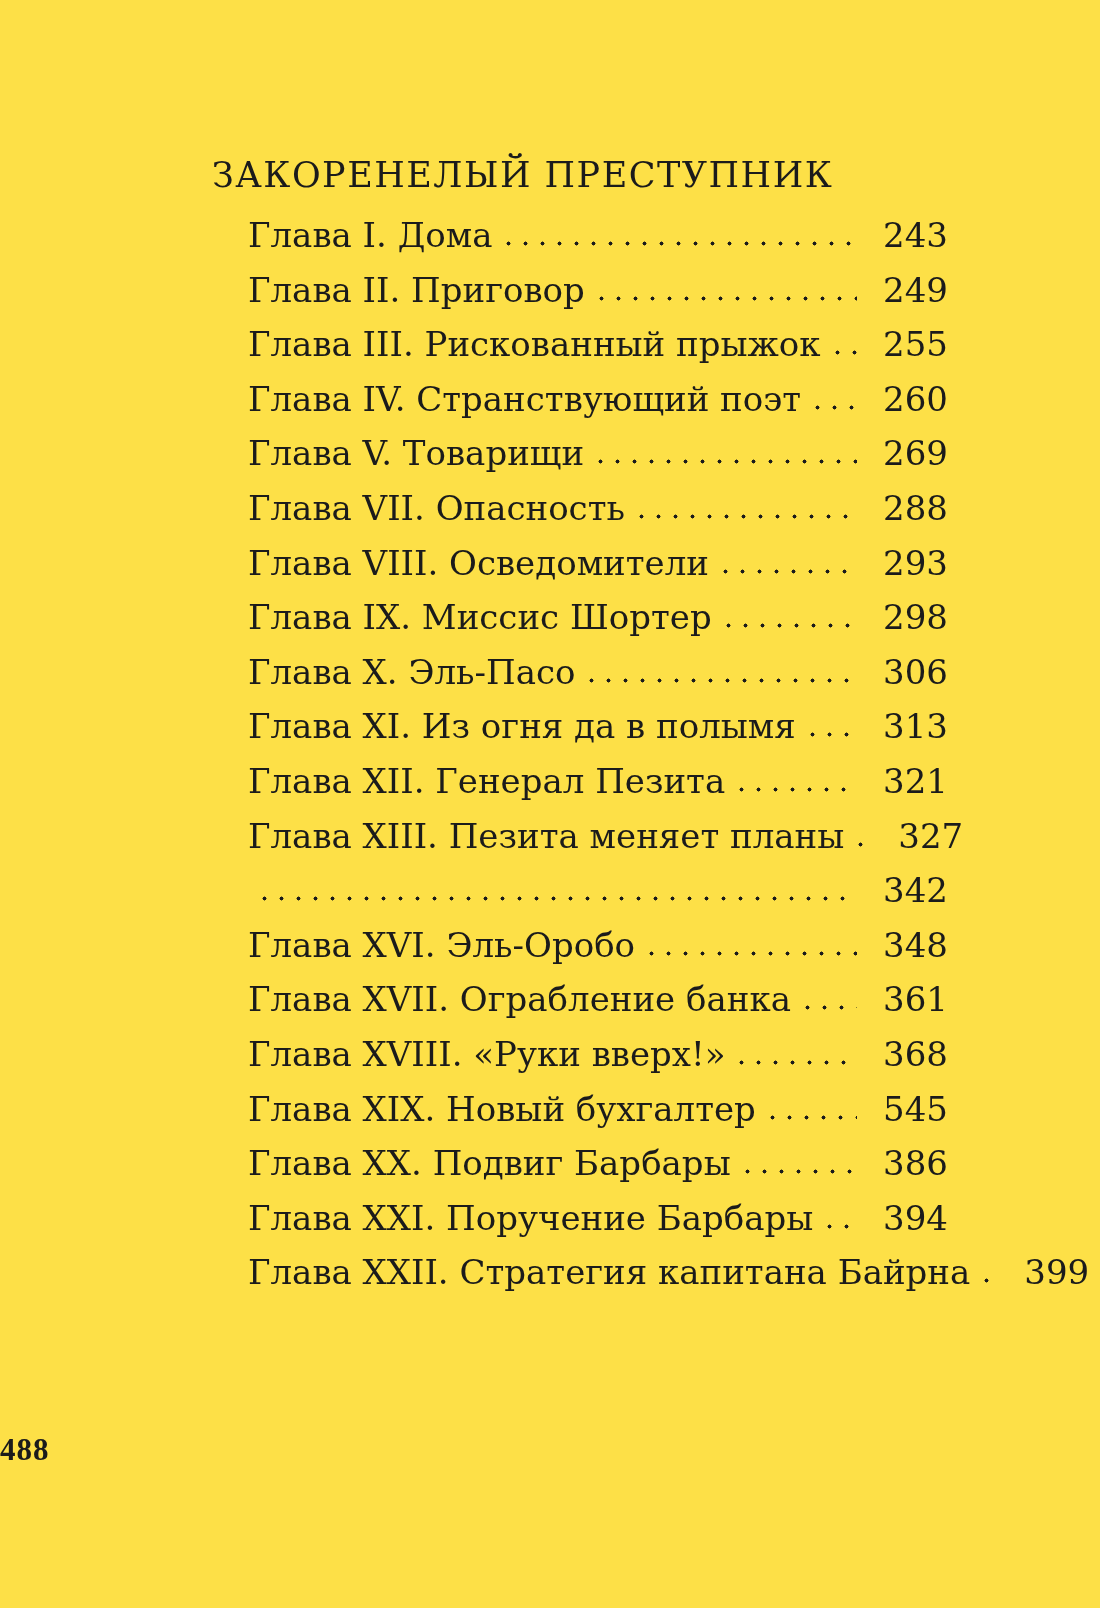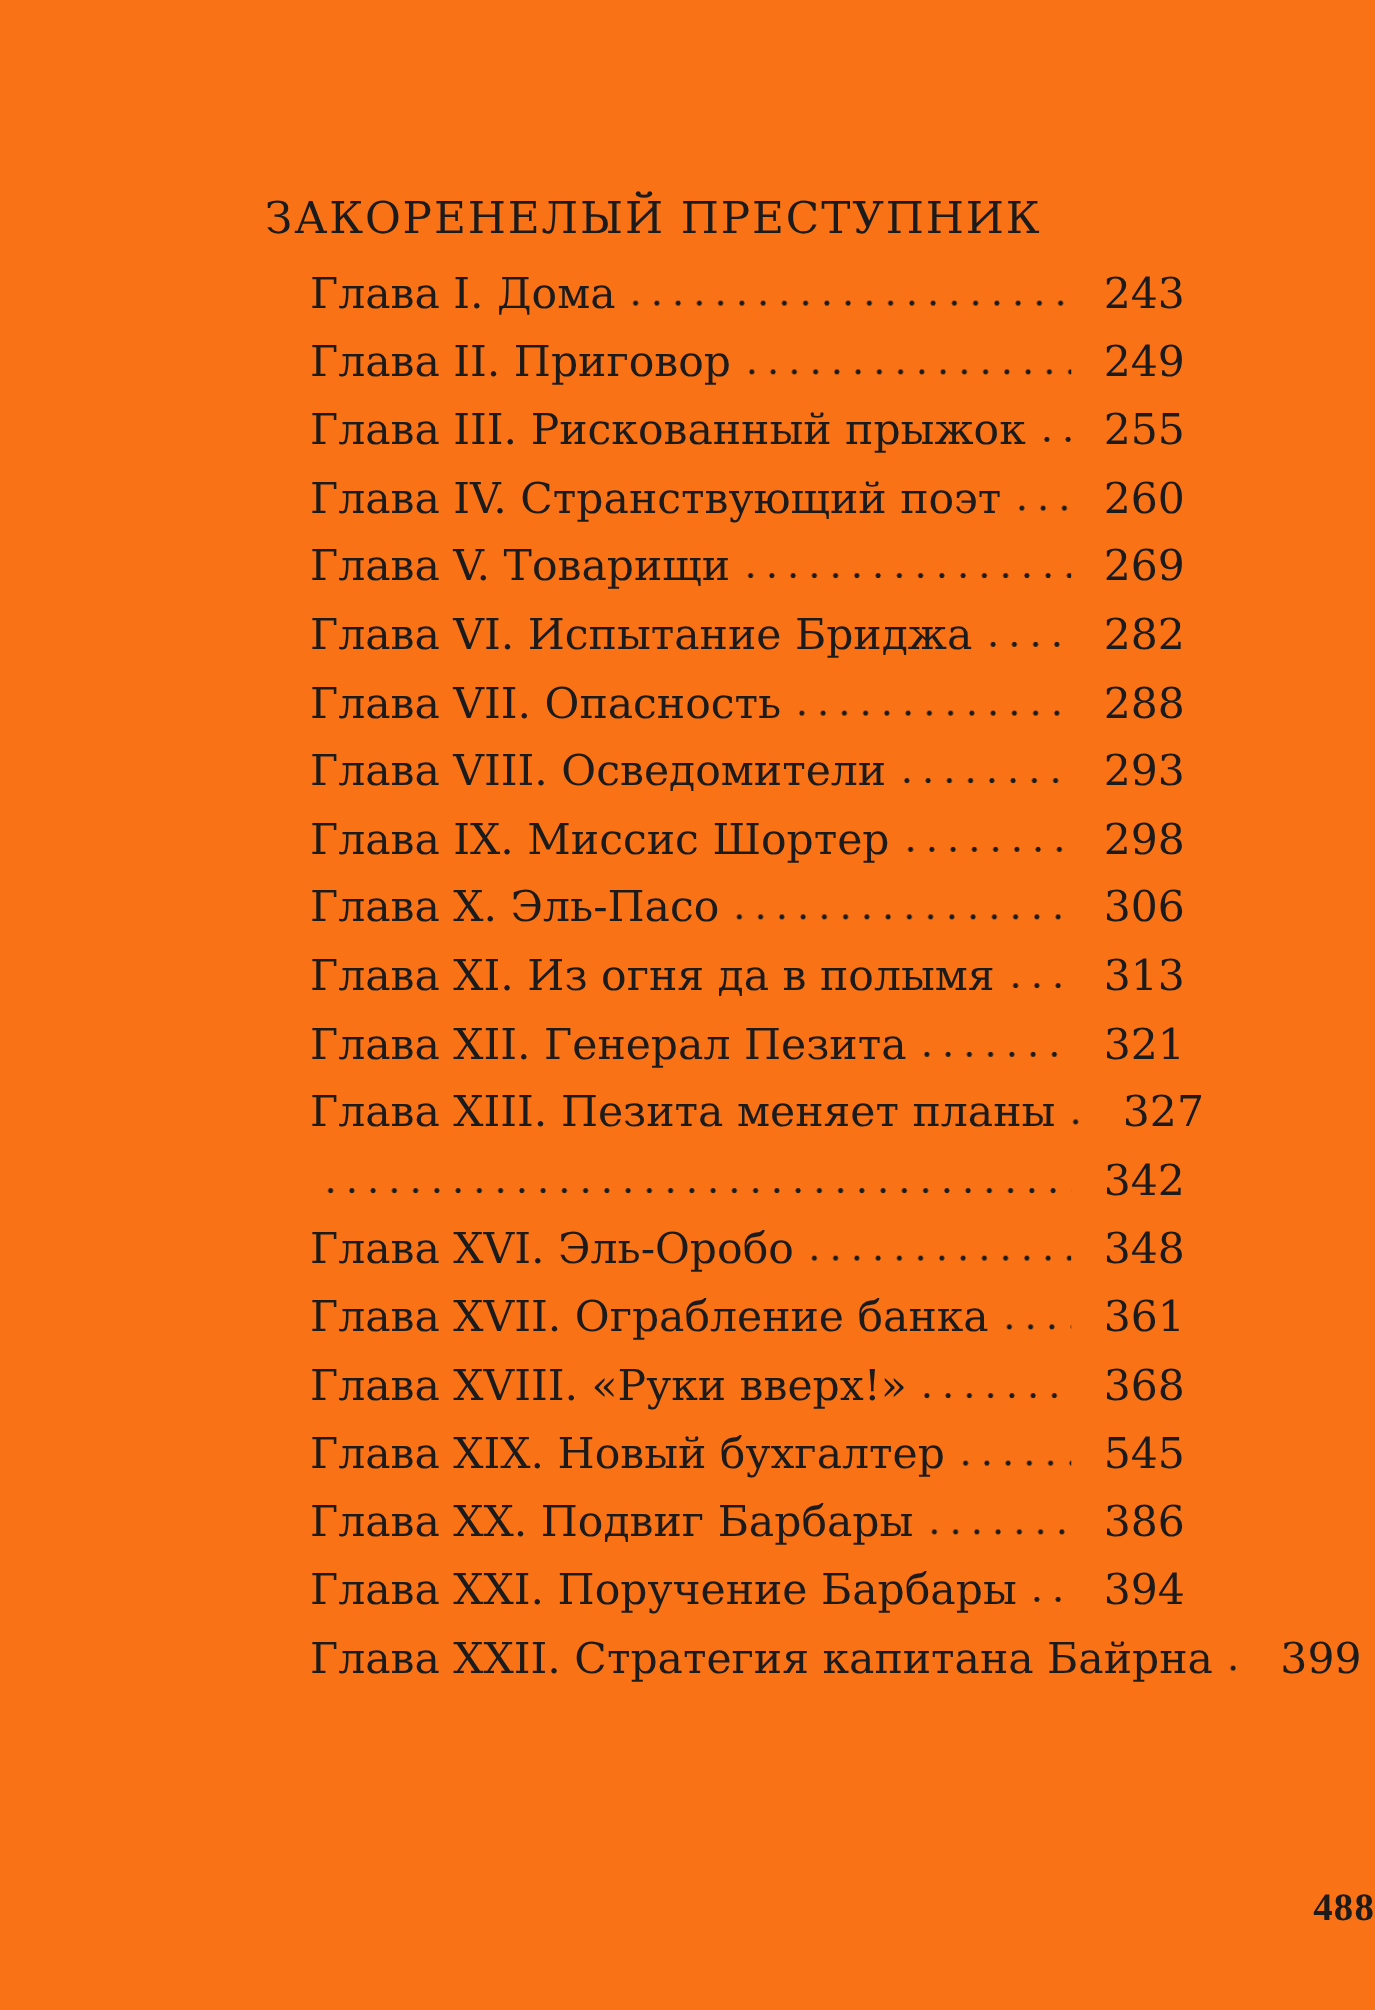--- a/index.html
+++ b/index.html
@@ -4,21 +4,21 @@
 <style>
   html, body {
     margin: 0;
     padding: 0;
     background: #ffffff;
   }
   .page {
     position: relative;
     width: 1100px;
     height: 1608px;
-    background: #f97316;
+    background: #fde047;
     color: #1b1b1b;
     font-family: "DejaVu Serif", "Liberation Serif", serif;
     box-sizing: border-box;
     padding: 152px 155px 0 212px;
     overflow: hidden;
   }
   .section-title {
     font-size: 35px;
     font-weight: normal;
     letter-spacing: 1.5px;
@@ -51,23 +51,23 @@
   }
   .toc-page {
     width: 62px;
     text-align: right;
     flex: 0 0 auto;
     margin-left: 12px;
   }
   .footer {
     position: absolute;
     left: 0;
-    top: 1508px;
+    top: 1432px;
     width: 1100px;
-    text-align: right;
+    text-align: left;
   }
   .folio {
     font-family: "Liberation Serif", "DejaVu Serif", serif;
     font-weight: bold;
     font-size: 31px;
     letter-spacing: 1px;
   }
 </style>
 </head>
 <body>
@@ -93,25 +93,20 @@
       </div>
       <div class="toc-row">
         <span class="toc-label">Глава IV. Странствующий поэт</span>
         <span class="toc-dots"></span>
         <span class="toc-page">260</span>
       </div>
       <div class="toc-row">
         <span class="toc-label">Глава V. Товарищи</span>
         <span class="toc-dots"></span>
         <span class="toc-page">269</span>
-      </div>
-      <div class="toc-row">
-        <span class="toc-label">Глава VI. Испытание Бриджа</span>
-        <span class="toc-dots"></span>
-        <span class="toc-page">282</span>
       </div>
       <div class="toc-row">
         <span class="toc-label">Глава VII. Опасность</span>
         <span class="toc-dots"></span>
         <span class="toc-page">288</span>
       </div>
       <div class="toc-row">
         <span class="toc-label">Глава VIII. Осведомители</span>
         <span class="toc-dots"></span>
         <span class="toc-page">293</span>

